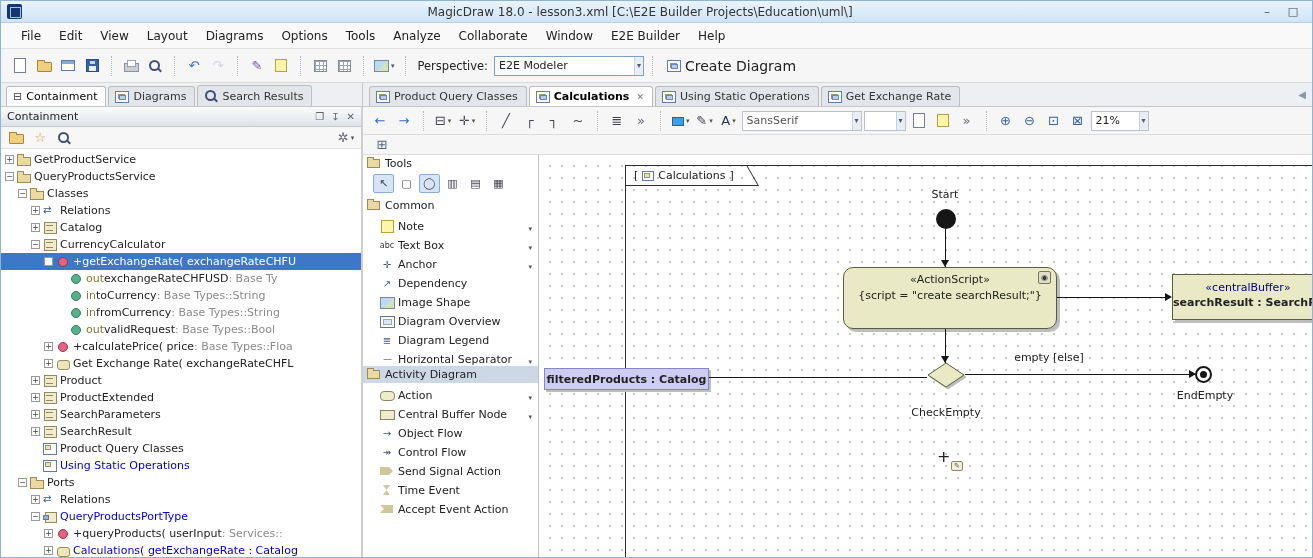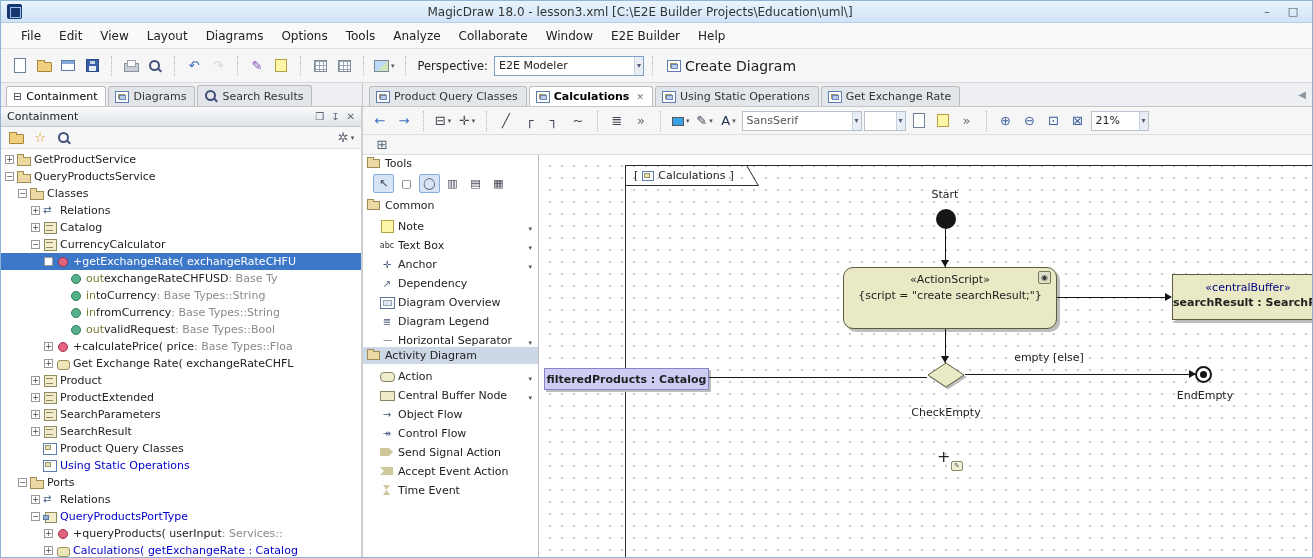--- a/index.html
+++ b/index.html
@@ -592,20 +592,24 @@
             <div class="pal-item">
               <span class="pi pi-anchor">✛</span>
               <span class="pi-label">Anchor</span>
               <span class="dd">▾</span>
             </div>
             <div class="pal-item">
               <span class="pi pi-dependency">↗</span>
               <span class="pi-label">Dependency</span>
             </div>
             <div class="pal-item">
+              <span class="pi pi-image"></span>
+              <span class="pi-label">Image Shape</span>
+            </div>
+            <div class="pal-item">
               <span class="pi pi-overview"></span>
               <span class="pi-label">Diagram Overview</span>
             </div>
             <div class="pal-item">
               <span class="pi pi-legend">≣</span>
               <span class="pi-label">Diagram Legend</span>
             </div>
             <div class="pal-item">
               <span class="pi pi-separator">----</span>
               <span class="pi-label">Horizontal Separator</span>
@@ -631,26 +635,26 @@
             </div>
             <div class="pal-item">
               <span class="pi pi-controlflow">↠</span>
               <span class="pi-label">Control Flow</span>
             </div>
             <div class="pal-item">
               <span class="pi pi-sendsignal"></span>
               <span class="pi-label">Send Signal Action</span>
             </div>
             <div class="pal-item">
+              <span class="pi pi-timeevent"></span>
+              <span class="pi-label">Time Event</span>
+            </div>
+            <div class="pal-item">
               <span class="pi pi-acceptevent"></span>
               <span class="pi-label">Accept Event Action</span>
-            </div>
-            <div class="pal-item">
-              <span class="pi pi-timeevent"></span>
-              <span class="pi-label">Time Event</span>
             </div>
           </div>
 
         <div class="canvas">
           <div class="frame">
             <div class="frame-tab">
               <span>[</span>
               <span class="mini-diagram"></span>
               <span>Calculations</span>
               <span>]</span>

